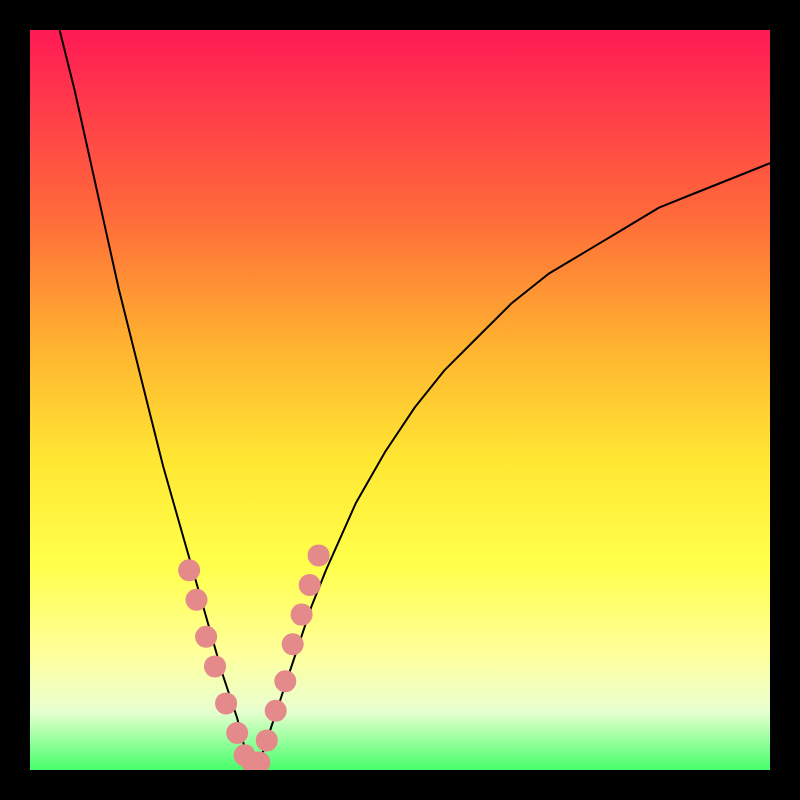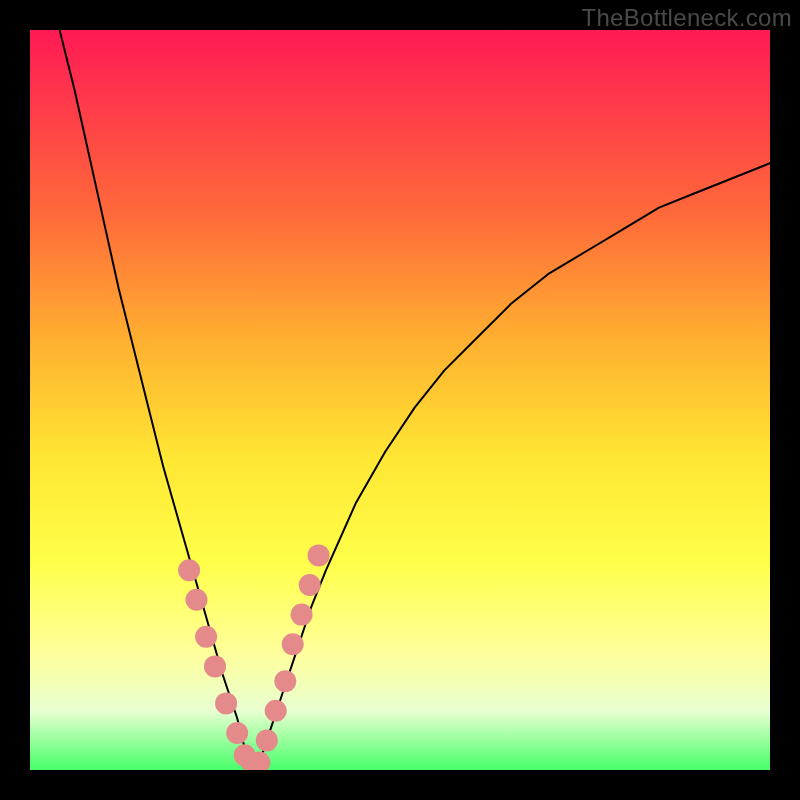--- a/index.html
+++ b/index.html
@@ -16,21 +16,20 @@
           #ffff9a 84%,
           #e8ffd0 92%,
           #47ff6a 100%)}
   .watermark{position:absolute;right:8px;top:4px;color:#4a4a4a;font-size:24px;font-weight:500;letter-spacing:0.3px}
   svg{position:absolute;left:0;top:0}
 </style>
 </head>
 <body>
 
 <div class="frame">
-  <div class="watermark">TheBottleneck.com</div>
   <div class="plot">
     <div class="grad"></div>
     <svg id="svg" width="740" height="740" viewBox="0 0 740 740">
         <path d="M29.6 0.0 L44.4 59.2 L59.2 125.8 L74.0 192.4 L88.8 259.0 L103.6 318.2 L118.4 377.4 L133.2 436.6 L148.0 488.4 L162.8 540.2 L177.6 592.0 L192.4 643.8 L207.2 688.2 L214.6 717.8 L222.0 732.6 L229.4 732.6 L236.8 710.4 L251.6 666.0 L266.4 621.6 L281.2 577.2 L296.0 540.2 L325.6 473.6 L355.2 421.8 L384.8 377.4 L414.4 340.4 L444.0 310.8 L481.0 273.8 L518.0 244.2 L555.0 222.0 L592.0 199.8 L629.0 177.6 L666.0 162.8 L703.0 148.0 L740.0 133.2" fill="none" stroke="#000000" stroke-width="2" stroke-linecap="round" stroke-linejoin="round"></path>
         <circle cx="159.1" cy="540.2" r="11" fill="#e48a8a" stroke="#d87676" stroke-width="0"></circle>
         <circle cx="166.5" cy="569.8" r="11" fill="#e48a8a" stroke="#d87676" stroke-width="0"></circle>
         <circle cx="176.1" cy="606.8" r="11" fill="#e48a8a" stroke="#d87676" stroke-width="0"></circle>
         <circle cx="185.0" cy="636.4" r="11" fill="#e48a8a" stroke="#d87676" stroke-width="0"></circle>
         <circle cx="196.1" cy="673.4" r="11" fill="#e48a8a" stroke="#d87676" stroke-width="0"></circle>
         <circle cx="207.2" cy="703.0" r="11" fill="#e48a8a" stroke="#d87676" stroke-width="0"></circle>

